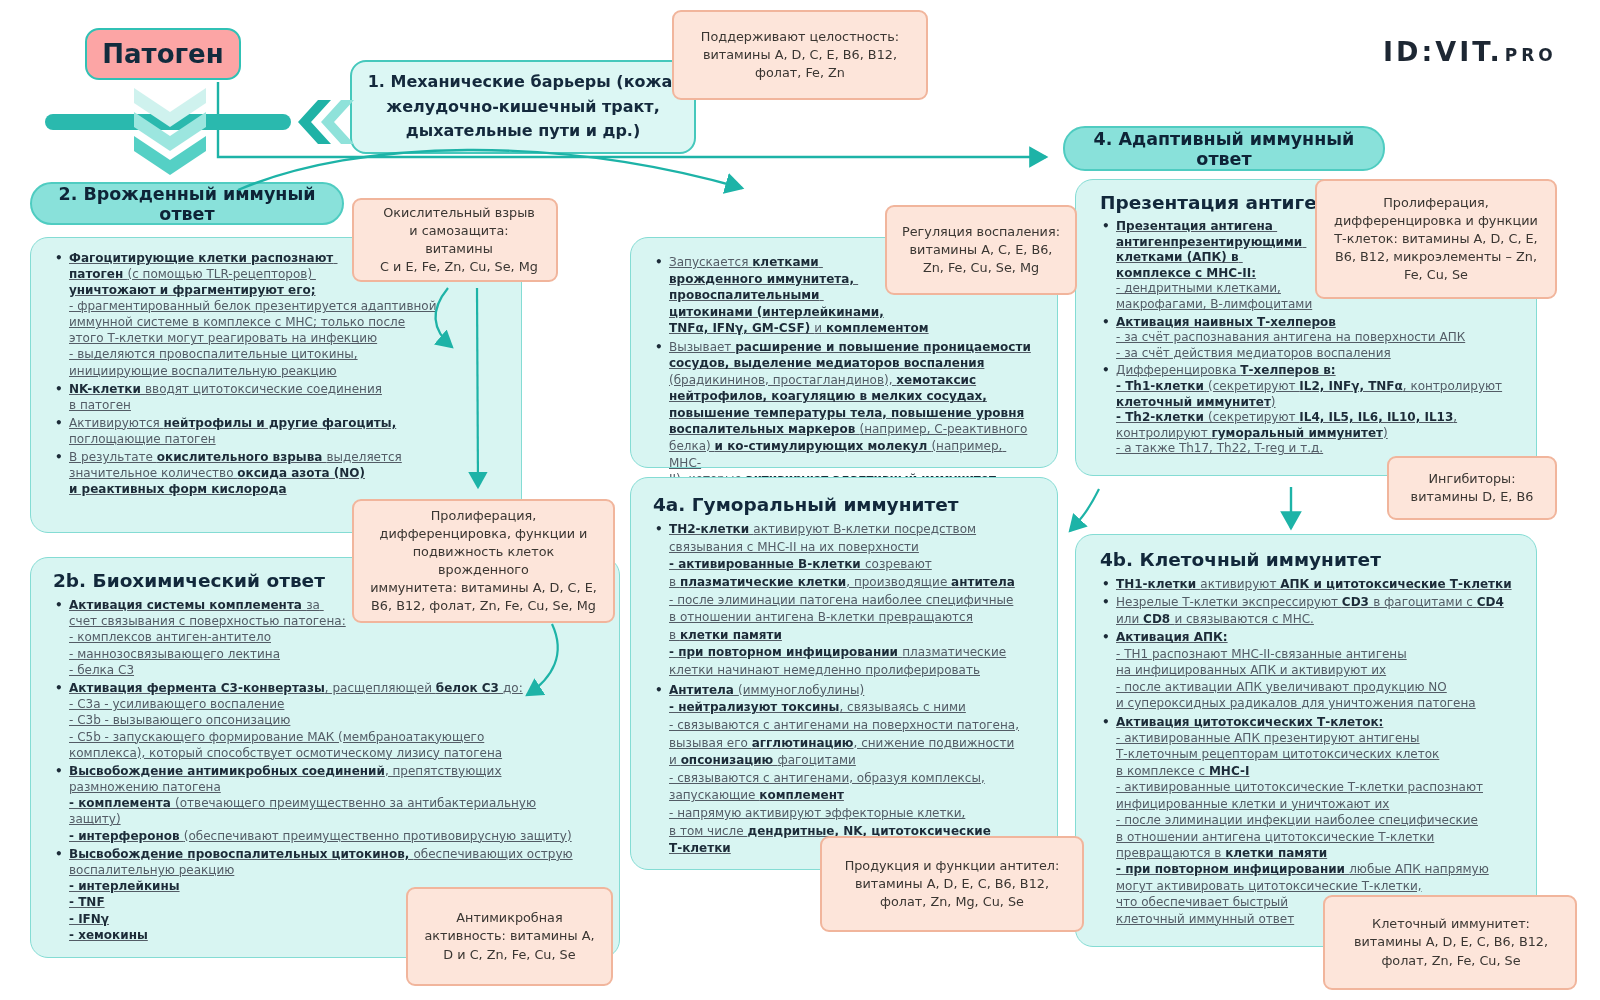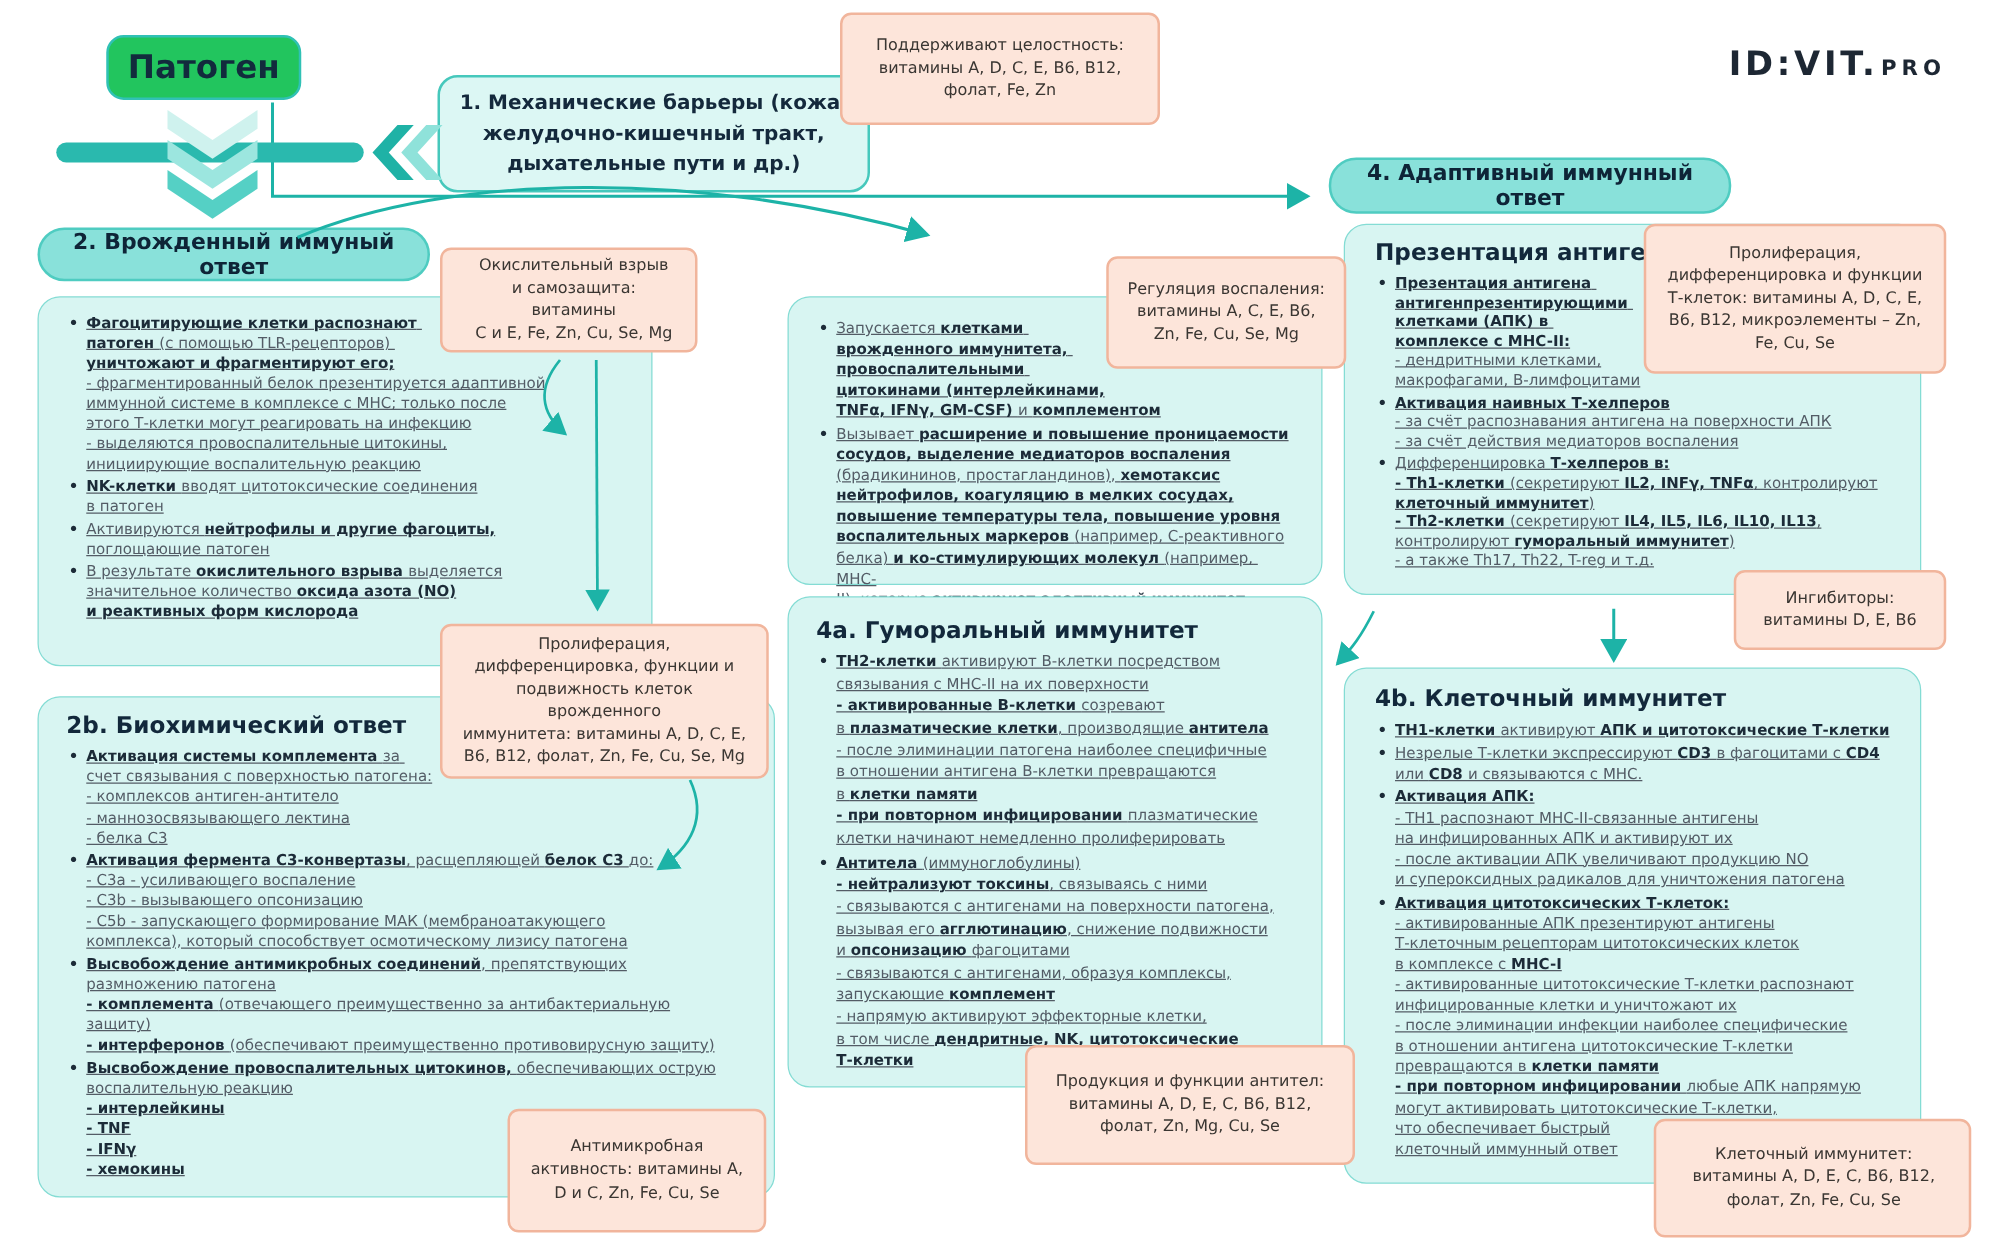--- a/index.html
+++ b/index.html
@@ -6,21 +6,21 @@
   #canvas{position:relative;width:1600px;height:1000px;background:#ffffff;
           font-family:"DejaVu Sans","Liberation Sans",sans-serif;overflow:hidden;}
   .abs{position:absolute;box-sizing:border-box;}
 
   
   .pill{background:#89e1da;border:2px solid #4fccc1;border-radius:22px;
         display:flex;align-items:center;justify-content:center;z-index:2;
         font-weight:bold;color:#0e2437;font-size:17.5px;text-align:center;}
   .tealbox{background:#d8f5f2;border:1.6px solid #84dcd4;border-radius:18px;
         padding:12px 22px;z-index:1;color:#535c66;}
-  .pathogen{background:#22c55e;border:2.5px solid #30c1b5;border-radius:14px;
+  .pathogen{background:#fca5a5;border:2.5px solid #30c1b5;border-radius:14px;
         display:flex;align-items:center;justify-content:center;z-index:2;
         font-weight:bold;color:#122b3d;font-size:26px;}
   .barrier{background:#dcf7f4;border:2px solid #46c8bc;border-radius:16px;
         display:flex;align-items:center;justify-content:center;z-index:2;
         font-weight:bold;color:#14293c;font-size:16px;text-align:center;
         white-space:pre-line;line-height:1.55;}
 
   
   .callout{background:#fde5da;border:2px solid #f1b59c;border-radius:9px;
         display:flex;align-items:center;justify-content:center;z-index:5;

